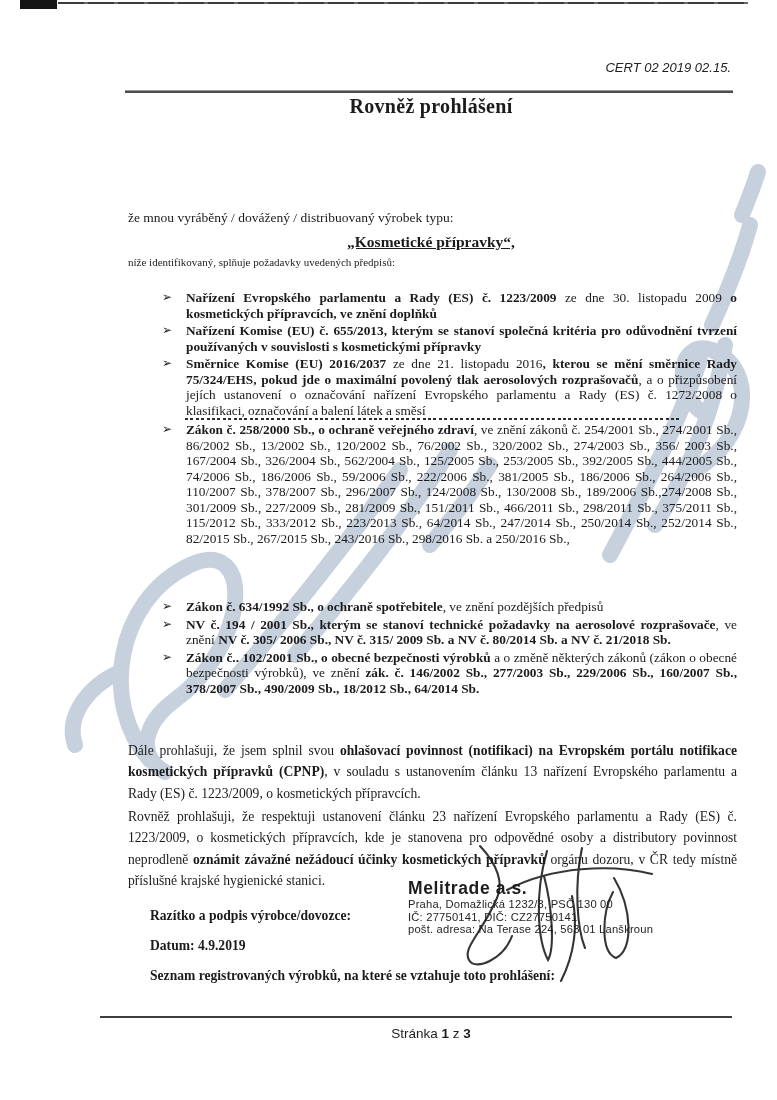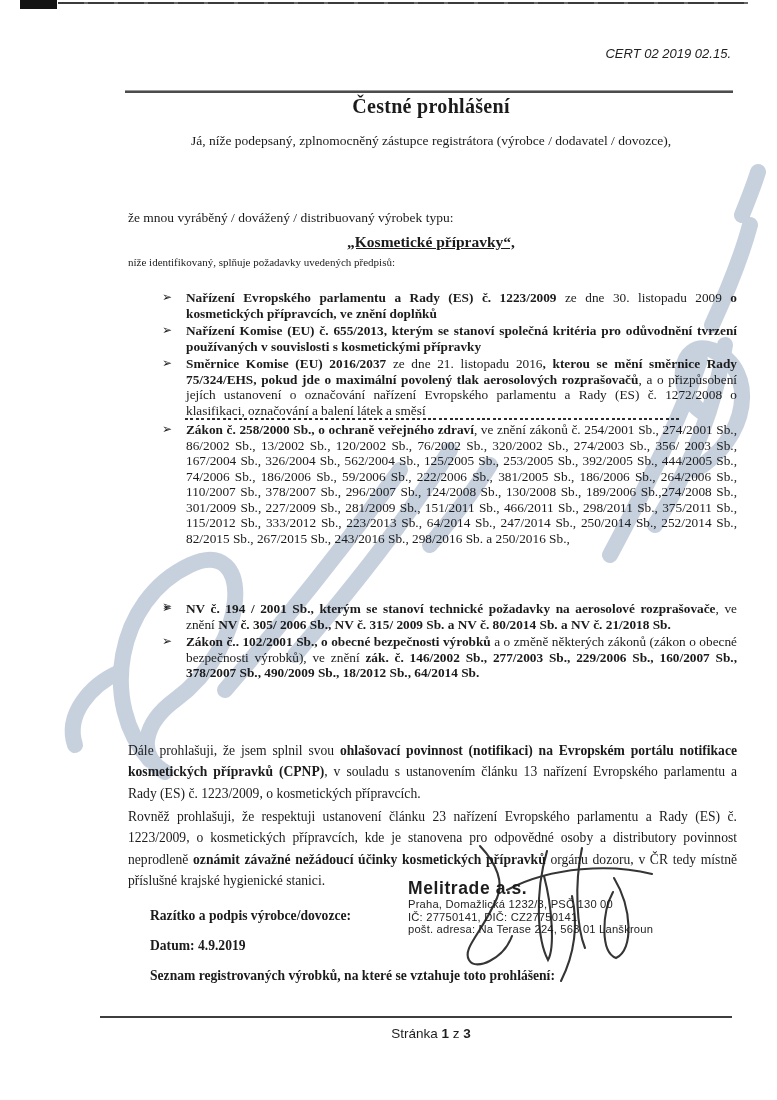--- a/index.html
+++ b/index.html
@@ -7,21 +7,21 @@
     position:relative;width:777px;height:1100px;margin:0 auto;
     background:#ffffff;overflow:hidden;
     font-family:"Liberation Serif", serif;color:#1b1b1b;
   }
   .abs{position:absolute;}
   
   .scan-bar{top:0;left:20px;width:37px;height:9px;background:#141414;}
   .scan-line{top:2px;left:58px;width:690px;height:2px;
     background:repeating-linear-gradient(90deg,#3b3b3b 0 26px,#6a6a6a 26px 30px);}
   
-  .cert{top:46px;right:46px;font-family:"Liberation Sans",sans-serif;
+  .cert{top:60px;right:46px;font-family:"Liberation Sans",sans-serif;
     font-style:italic;font-size:13px;color:#222;margin-left:16px;}
   .rule1{top:91px;left:125px;width:608px;height:2px;background:#4c4c4c;
     box-shadow:0 -1px 0 #9a9a9a;}
   .title{top:95px;left:128px;width:606px;text-align:center;
     font-size:20px;font-weight:bold;letter-spacing:.3px;}
   .intro{top:133px;left:128px;width:606px;text-align:center;font-size:13.5px;}
   .declare{top:169px;left:128px;width:606px;text-align:center;
     font-size:13.5px;font-weight:bold;letter-spacing:1px;}
   .product-line{top:210px;left:128px;font-size:13.5px;}
   .product-type{top:233px;left:128px;width:606px;text-align:center;
@@ -84,23 +84,22 @@
       <path d="M 712 325 C 728 290, 742 255, 750 225"></path>
       <path d="M 742 215 C 748 200, 754 185, 758 172"></path>
     </g>
   </svg>
 
   <div class="abs scan-bar"></div>
   <div class="abs scan-line"></div>
 
   <div class="abs cert txt">CERT 02 2019 02.15.</div>
   <div class="abs rule1 txt"></div>
-  <div class="abs title txt">Čestné prohlášení</div>
+  <div class="abs title txt">Rovněž prohlášení</div>
 
-  <div class="abs intro txt">Já, níže podepsaný, zplnomocněný zástupce registrátora (výrobce / dodavatel / dovozce),</div>
   <div class="abs product-line txt">že mnou vyráběný / dovážený  / distribuovaný výrobek typu:</div>
   <div class="abs product-type txt">„Kosmetické přípravky“,</div>
   <div class="abs identified txt">níže identifikovaný, splňuje požadavky uvedených předpisů:</div>
 
   <ul class="abs reg list1 txt">
     <li>
       <span class="marker">➢</span>
       <span class="li-text"><b>Nařízení Evropského parlamentu a Rady (ES) č. 1223/2009 </b><span>ze dne 30. listopadu 2009 </span><b>o kosmetických přípravcích, ve znění doplňků</b></span>
     </li>
     <li>
@@ -118,20 +117,21 @@
   <ul class="abs reg list-main txt">
     <li>
       <span class="marker">➢</span>
       <span class="li-text"><b>Zákon č. 258/2000 Sb., o ochraně veřejného zdraví</b><span>, ve znění zákonů č. 254/2001 Sb., 274/2001 Sb., 86/2002 Sb., 13/2002 Sb., 120/2002 Sb., 76/2002 Sb., 320/2002 Sb., 274/2003 Sb.,  356/ 2003 Sb., 167/2004 Sb., 326/2004 Sb.,  562/2004 Sb., 125/2005 Sb., 253/2005 Sb., 392/2005 Sb.,  444/2005 Sb., 74/2006 Sb., 186/2006 Sb., 59/2006 Sb., 222/2006 Sb., 381/2005 Sb., 186/2006 Sb., 264/2006 Sb., 110/2007 Sb., 378/2007 Sb.,  296/2007 Sb., 124/2008 Sb., 130/2008 Sb., 189/2006 Sb.,274/2008 Sb., 301/2009 Sb., 227/2009 Sb., 281/2009 Sb., 151/2011 Sb., 466/2011 Sb., 298/2011 Sb., 375/2011 Sb., 115/2012 Sb., 333/2012 Sb., 223/2013 Sb., 64/2014 Sb., 247/2014 Sb., 250/2014 Sb., 252/2014 Sb., 82/2015 Sb., 267/2015 Sb., 243/2016 Sb., 298/2016 Sb. a 250/2016 Sb.,</span></span>
     </li>
   </ul>
 
   <ul class="abs reg list2 txt">
     <li>
       <span class="marker">➢</span>
+      <span class="li-text"><b>Zákon č. 634/1992 Sb., o ochraně spotřebitele</b><span>, ve znění pozdějších předpisů</span></span>
     </li>
     <li>
       <span class="marker">➢</span>
       <span class="li-text"><b>NV č. 194 / 2001 Sb., kterým se stanoví technické požadavky na aerosolové rozprašovače</b><span>, ve znění </span><b>NV č. 305/ 2006 Sb., NV č. 315/ 2009 Sb. a NV č. 80/2014 Sb. a NV č. 21/2018 Sb.</b></span>
     </li>
     <li>
       <span class="marker">➢</span>
       <span class="li-text"><b>Zákon č.. 102/2001 Sb., o obecné bezpečnosti výrobků</b><span> a o změně některých zákonů (zákon o obecné bezpečnosti výrobků), ve znění </span><b>zák. č. 146/2002 Sb., 277/2003 Sb., 229/2006 Sb., 160/2007 Sb., 378/2007 Sb., 490/2009 Sb., 18/2012 Sb., 64/2014 Sb.</b></span>
     </li>
   </ul>

